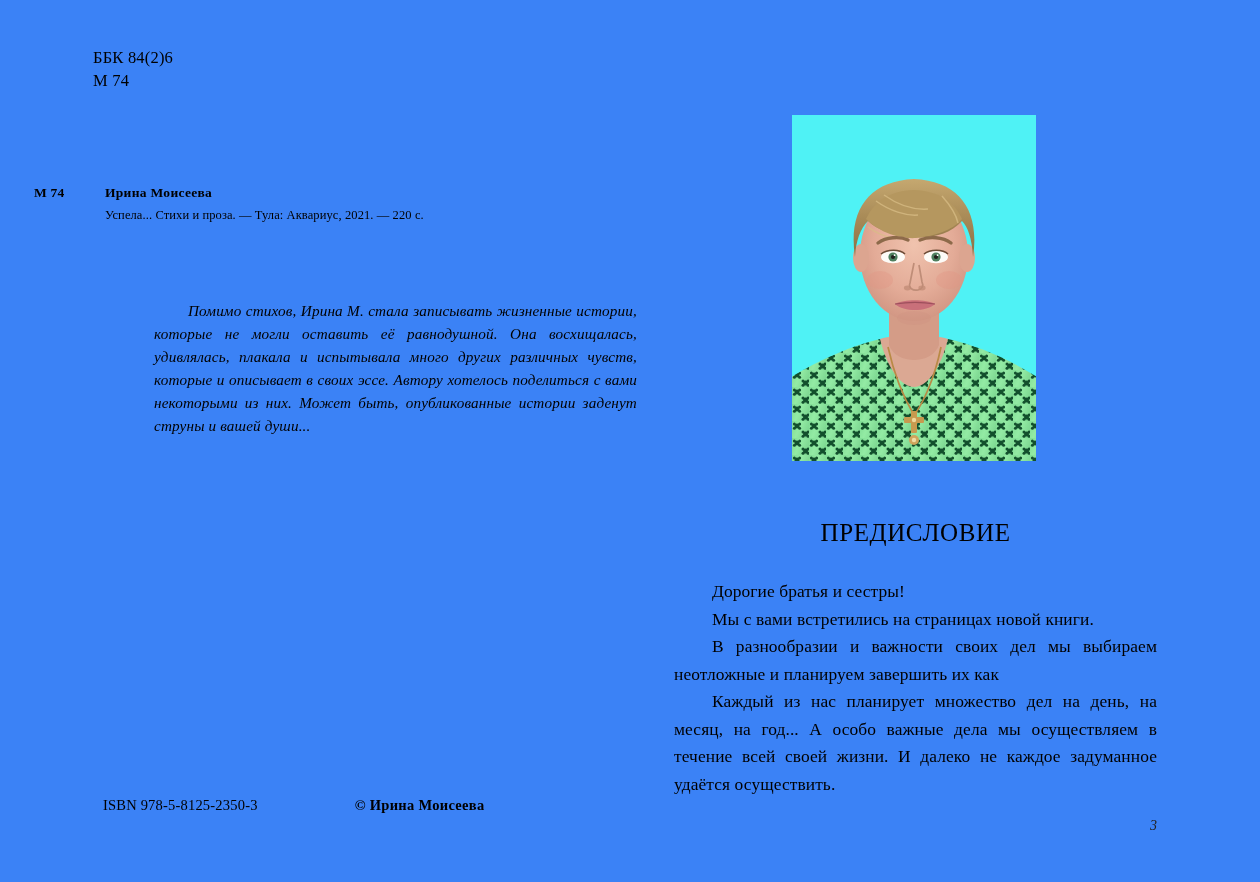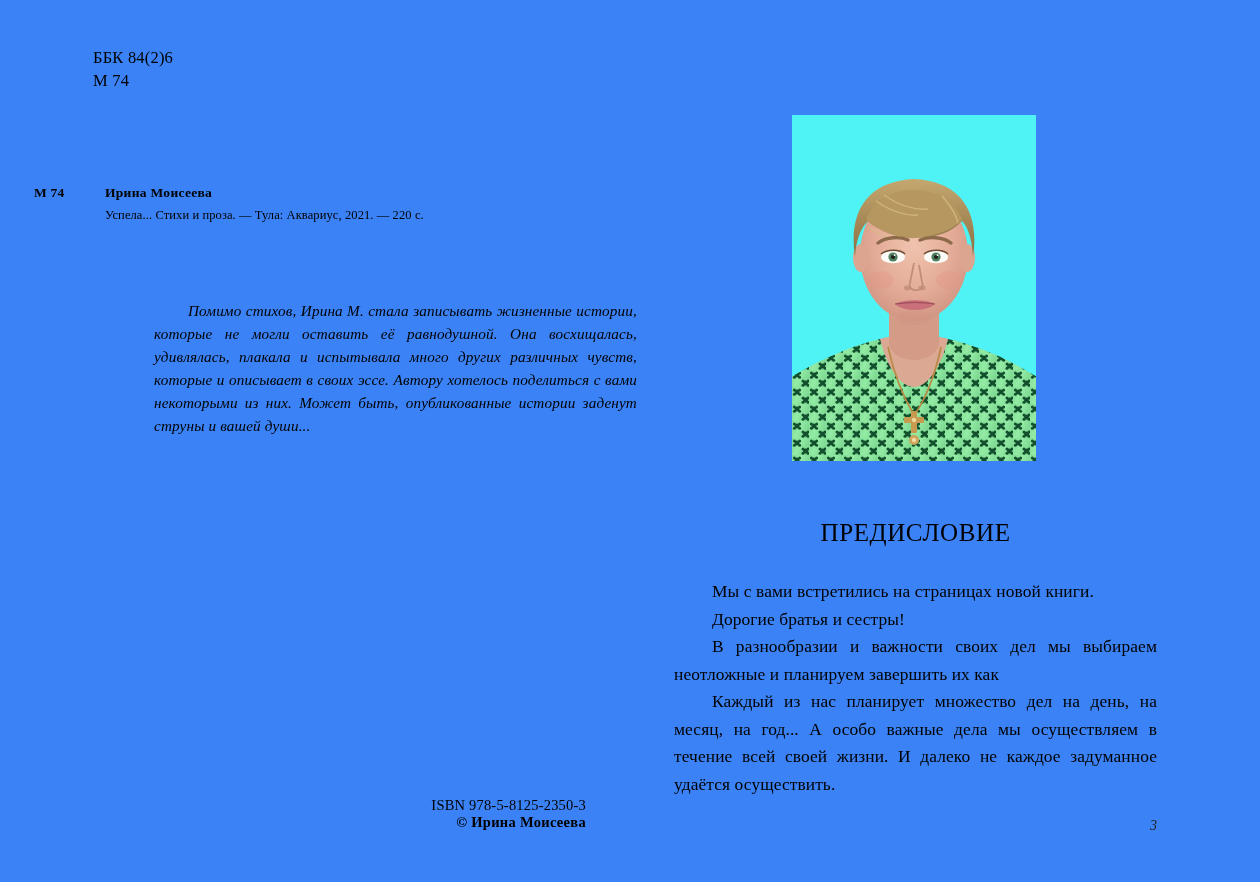--- a/index.html
+++ b/index.html
@@ -85,33 +85,32 @@
     letter-spacing: 0.15px;
     margin-left: 34px;
   }
 
   .footer-line {
     position: absolute;
     left: 103px;
     top: 797px;
     width: 483px;
     display: flex;
-    align-items: flex-end;
-    flex-direction: column;
+    align-items: flex-start;
   }
   .isbn {
     font-size: 14.5px;
     letter-spacing: 0.2px;
     flex: 0 0 auto;
   }
   .copyright {
     font-weight: bold;
     font-size: 14.5px;
     letter-spacing: 0.3px;
-    margin-left: 66px;
+    margin-left: 97px;
   }
 
   
   .right-page {
     position: absolute;
     left: 630px; top: 0;
     width: 630px; height: 882px;
   }
 
   
@@ -288,22 +287,22 @@
           <circle cx="0" cy="0" r="2.2" fill="#efd79a"></circle>
         </g>
         <circle cx="122" cy="325" r="5" fill="#cfa45c"></circle>
         <circle cx="122" cy="325" r="2.2" fill="#f0dca4"></circle>
       </svg>
     </div>
 
     <div class="preface-title">ПРЕДИСЛОВИЕ</div>
 
     <div class="preface-body">
+      <p class="no-just">Дорогие братья и сестры!</p>
       <p class="no-just">Мы с вами встретились на страницах новой книги.</p>
-      <p class="no-just">Дорогие братья и сестры!</p>
       <p>В разнообразии и важности своих дел мы выбираем неотложные и планируем завершить их как</p>
       <p>Каждый из нас планирует множество дел на день, на месяц, на год... А особо важные дела мы осуществляем в течение всей своей жизни. И далеко не каждое задуманное удаётся осуществить.</p>
     </div>
 
     <div class="page-number">3</div>
 
   </div>
 
 </div>
 

